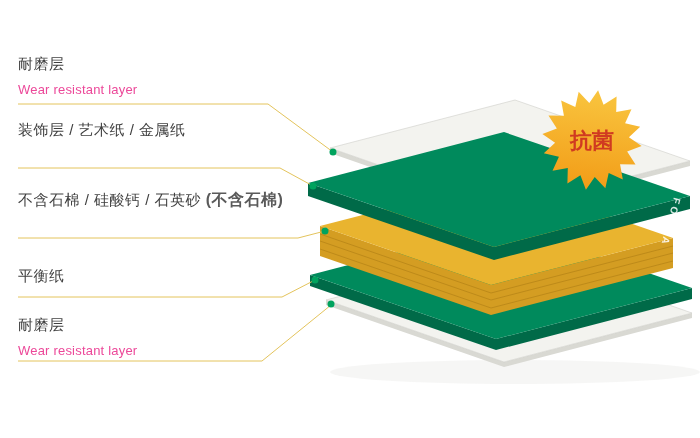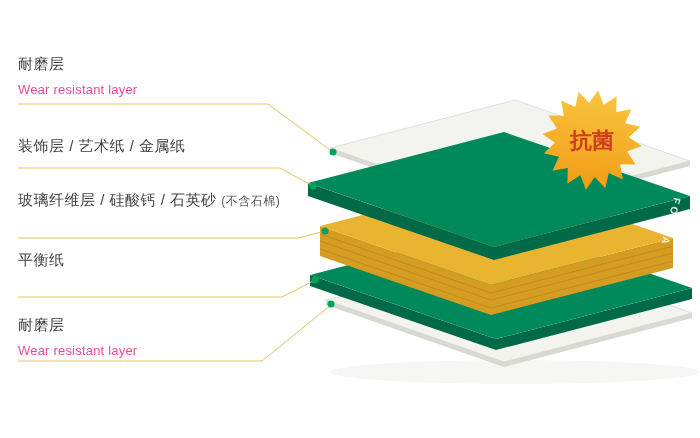--- a/index.html
+++ b/index.html
@@ -6,21 +6,21 @@
   .stage{
     position:relative;width:700px;height:438px;overflow:hidden;background:#ffffff;
     font-family:"Liberation Sans","DejaVu Sans",sans-serif;
   }
   .diagram-svg{position:absolute;left:0;top:0;}
   .label-group{position:absolute;left:18px;}
   .label-zh{
     font-size:15px;line-height:24px;color:#3f3f3f;font-weight:400;
     letter-spacing:0.5px;white-space:nowrap;
   }
-  .label-zh .note{font-size:12px;color:#5a5a5a;}
+  .label-zh .note{font-size:16px;color:#5a5a5a;font-weight:bold;}
   .label-en{
     font-size:13px;line-height:20px;margin-top:4px;color:#ec4899;
     letter-spacing:0.2px;white-space:nowrap;
   }
   .brand-text{
     fill:#ffffff;opacity:0.85;font-size:10px;font-weight:bold;letter-spacing:3px;
     font-family:"Liberation Sans",sans-serif;
   }
   .badge-text{
     font-size:22px;font-weight:bold;
@@ -90,32 +90,32 @@
       <polygon fill="url(#starGrad)" points="50,0 36.3,7.2 46.2,19.1 30.8,20.6 35.4,35.4 20.6,30.8 19.1,46.2 7.2,36.3 0,50 -7.2,36.3 -19.1,46.2 -20.6,30.8 -35.4,35.4 -30.8,20.6 -46.2,19.1 -36.3,7.2 -50,0 -36.3,-7.2 -46.2,-19.1 -30.8,-20.6 -35.4,-35.4 -20.6,-30.8 -19.1,-46.2 -7.2,-36.3 0,-50 7.2,-36.3 19.1,-46.2 20.6,-30.8 35.4,-35.4 30.8,-20.6 46.2,-19.1 36.3,-7.2"></polygon>
       <text class="badge-text" x="0" y="0" transform="rotate(-7)" text-anchor="middle" dominant-baseline="central" fill="#d03a21">抗菌</text>
     </g>
   </svg>
 
   <div class="label-group" style="top:52px">
     <div class="label-zh">耐磨层</div>
     <div class="label-en">Wear resistant layer</div>
   </div>
 
-  <div class="label-group" style="top:134px">
+  <div class="label-group" style="top:118px">
     <div class="label-zh">装饰层 / 艺术纸 / 金属纸</div>
   </div>
 
   <div class="label-group" style="top:188px">
     <div class="label-zh">
-      <span>玻璃纤维层 / 硅酸钙 / 石英砂</span>
+      <span>不含石棉 / 硅酸钙 / 石英砂</span>
       <span class="note">(不含石棉)</span>
     </div>
   </div>
 
-  <div class="label-group" style="top:248px">
+  <div class="label-group" style="top:264px">
     <div class="label-zh">平衡纸</div>
   </div>
 
   <div class="label-group" style="top:313px">
     <div class="label-zh">耐磨层</div>
     <div class="label-en">Wear resistant layer</div>
   </div>
 
 </div>
 

